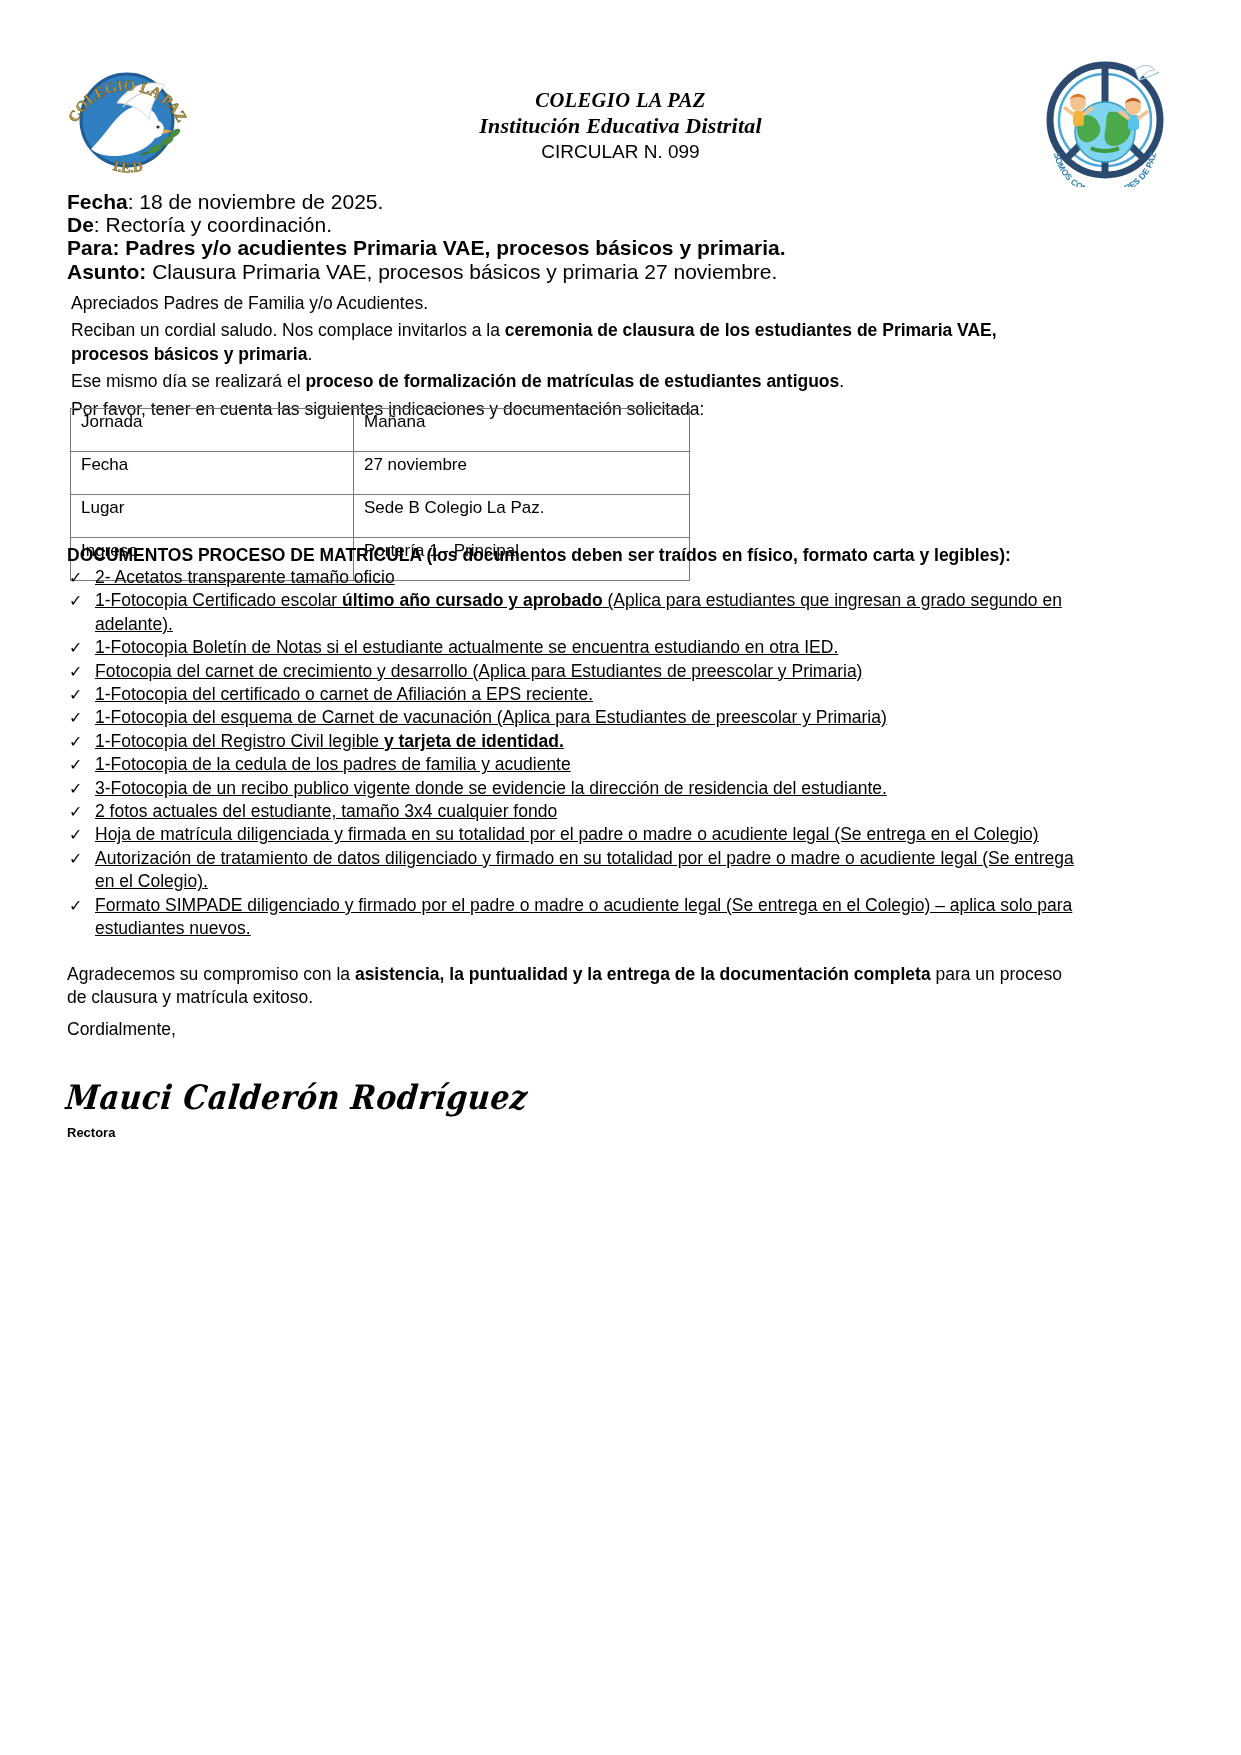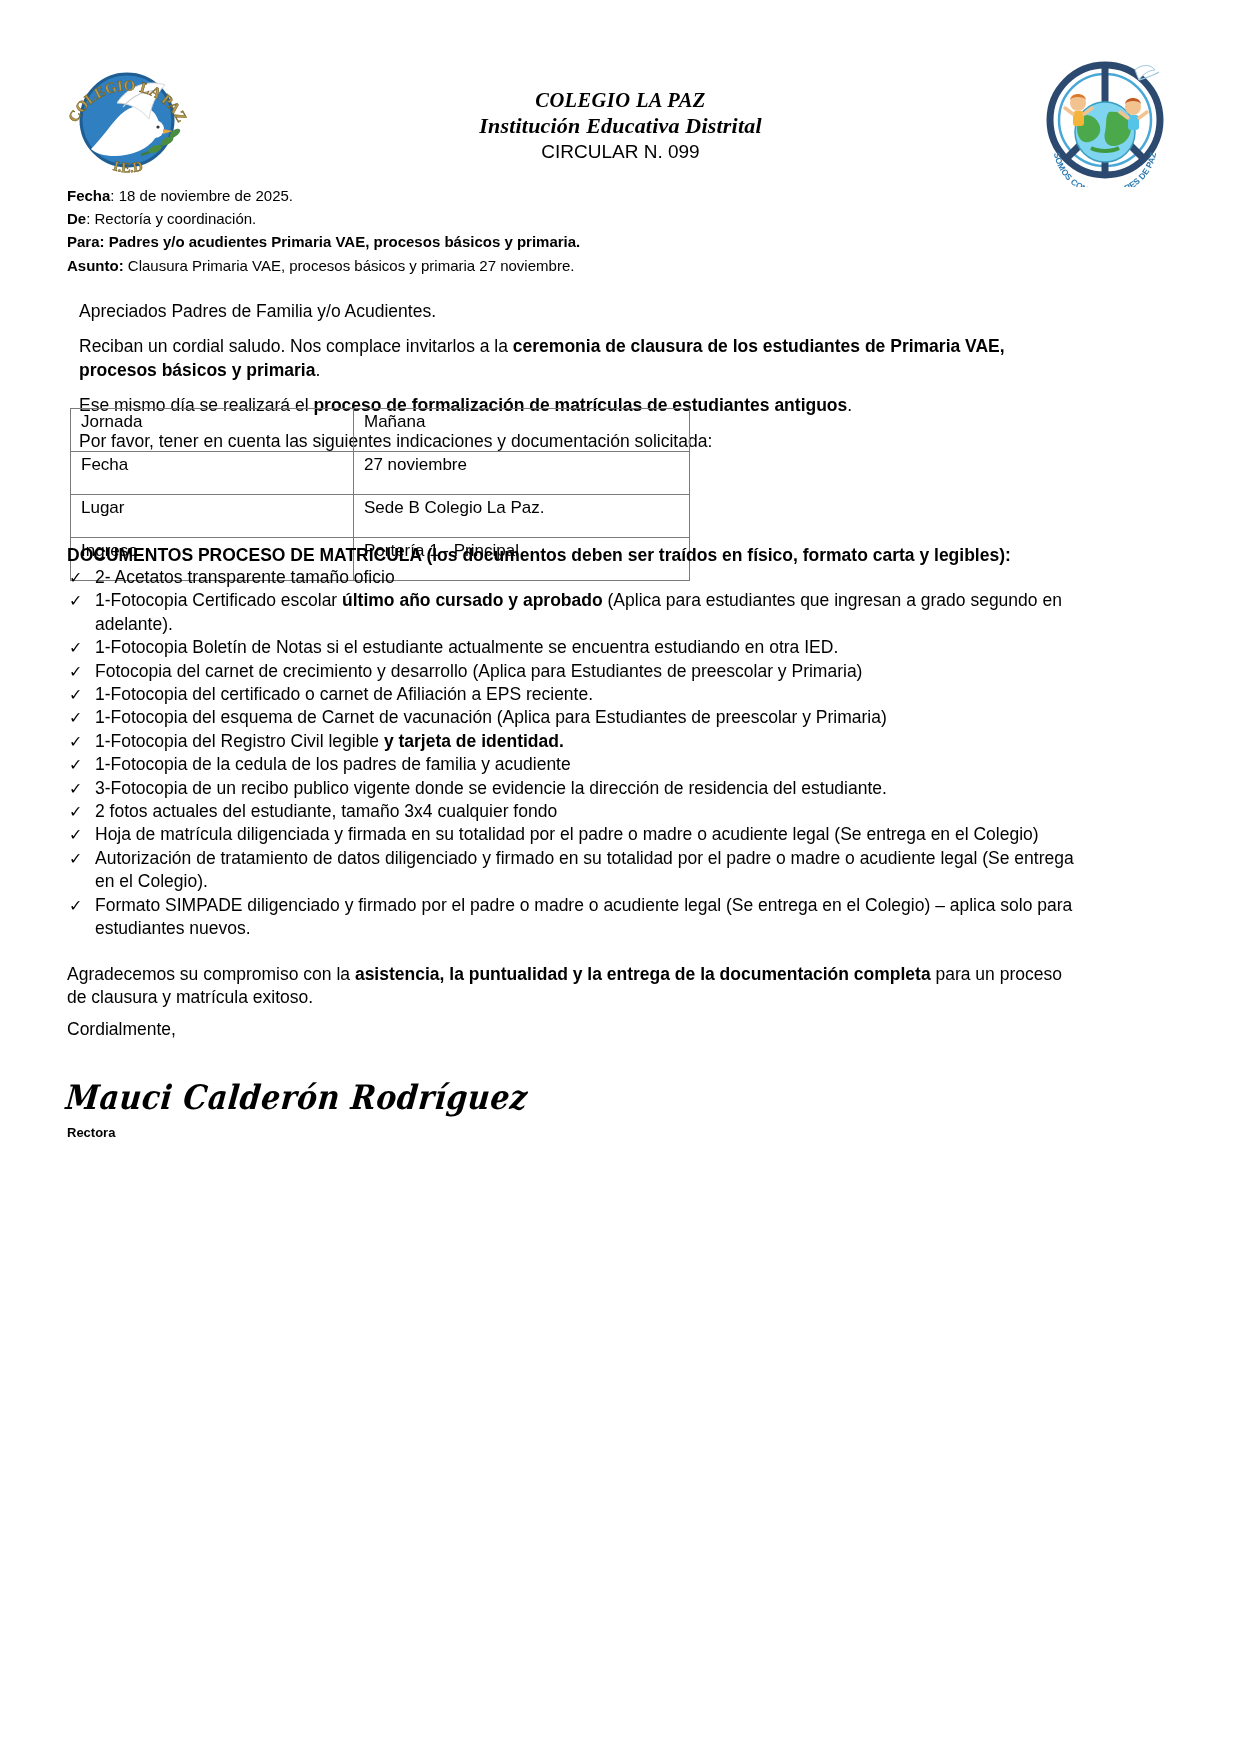--- a/index.html
+++ b/index.html
@@ -72,39 +72,39 @@
     font-weight: normal;
     font-size: 19px;
     line-height: 25px;
     margin-top: 1px;
   }
 
   
   .meta {
     position: absolute;
     left: 67px;
-    top: 184px;
-    font-size: 15px;
+    top: 190px;
+    font-size: 21px;
     line-height: 23.2px;
   }
   .meta .line { white-space: nowrap; }
   .meta b { font-weight: bold; }
   .meta .all-bold { font-weight: bold; }
 
   
   .body-block {
     position: absolute;
     left: 67px;
     top: 288px;
     width: 1008px;
     font-size: 17.5px;
     line-height: 23.4px;
   }
   .body-block p {
-    margin: 12px;
+    margin: 4px;
   }
   .body-block b { font-weight: bold; }
 
   
   .info-table {
     position: absolute;
     left: 70px;
     top: 408px;
     width: 620px;
     border-collapse: collapse;
@@ -146,20 +146,21 @@
   .check-mark {
     flex: 0 0 auto;
     width: 26px;
     font-size: 16px;
     line-height: 23.4px;
     padding-left: 2px;
   }
   .check-text {
     flex: 1 1 auto;
     padding-left: 0px;
+    text-decoration: underline;
   }
   .check-text b { font-weight: bold; }
 
   
   .closing {
     position: absolute;
     left: 67px;
     top: 963px;
     width: 1010px;
     font-size: 17.5px;

